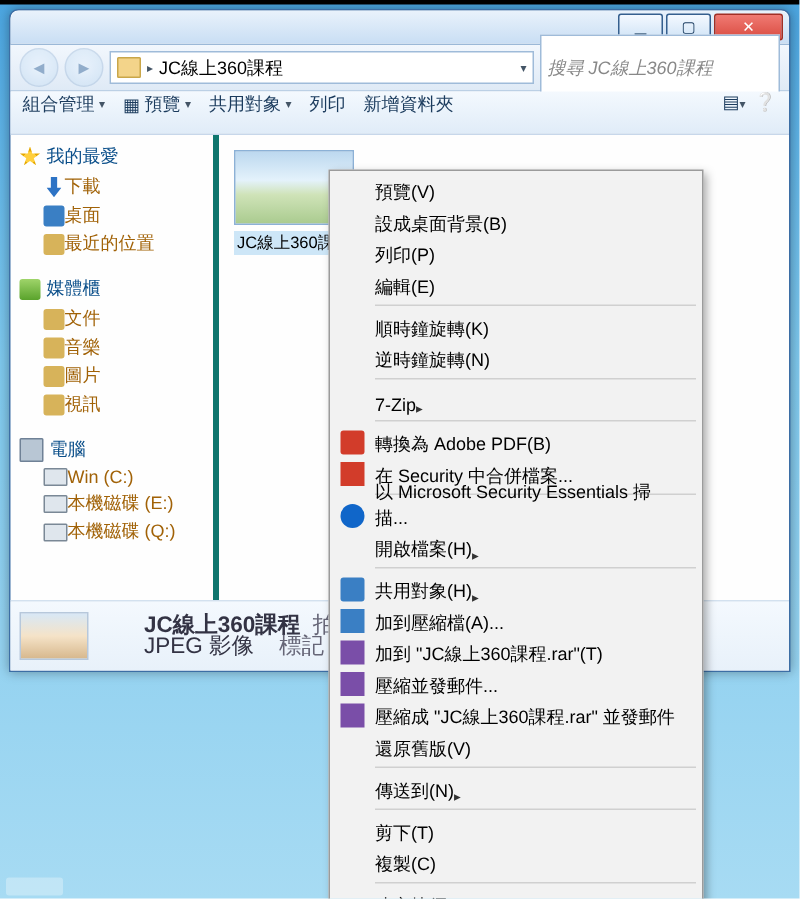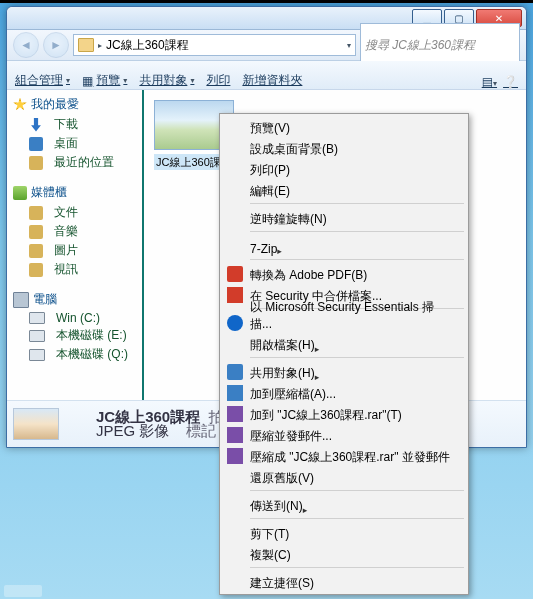--- a/index.html
+++ b/index.html
@@ -31,29 +31,29 @@
   }
   .navbtn { width:24px;height:24px;border:1px solid #9fbbd9;border-radius:50%;background:radial-gradient(#e9f4ff,#bcd8f0);display:flex;align-items:center;justify-content:center;color:#2a5d94;font-size:12px;}
   .navbtn.disabled{opacity:.45}
   .pathbox{flex:1;height:20px;border:1px solid #9fbbd9;background:#fff;display:flex;align-items:center;padding:0 4px;gap:4px;}
   .pathbox .foldericon{width:14px;height:12px;background:#f3d48a;border:1px solid #c9a649;border-radius:1px;}
   .search{width:150px;height:20px;border:1px solid #9fbbd9;background:#fff;display:flex;align-items:center;padding:11px 4px;gap:4px;color:#888;font-style:italic;}
   .dd{font-size:8px;color:#456;}
 
   .toolbar{
     height:28px;background:linear-gradient(#f4f9fe,#e0ecf8);
-    border-bottom:1px solid #c7d7ea;display:flex;align-items:flex-end;gap:12px;padding:0 8px;color:#1b3b5d;text-decoration:underline;
+    border-bottom:1px solid #c7d7ea;display:flex;align-items:flex-start;gap:12px;padding:0 8px;color:#1b3b5d;
   }
   .toolbar .itm{display:flex;align-items:center;gap:3px;}
 
   .body{flex:1;display:flex;min-height:0;}
-  .sidebar{width:135px;border-right:2px solid #0f766e;overflow-y:auto;padding:4px 0;}
+  .sidebar{width:135px;border-right:4px solid #0f766e;overflow-y:auto;padding:4px 0;}
   .sidebar .grp{margin-bottom:10px;}
   .sidebar .grp-h{display:flex;align-items:center;gap:4px;padding:2px 6px;color:#0b4f8a;}
-  .sidebar .ent{display:flex;align-items:center;gap:11px;padding:1px 6px 1px 22px;color:#14532d;}
+  .sidebar .ent{display:flex;align-items:center;gap:0;padding:1px 6px 1px 22px;color:#a16207;}
   .ico{width:14px;height:14px;display:inline-block;flex:none;}
   .i-star{background:radial-gradient(circle,#ffcf3e 40%,#e6a900 41%);clip-path:polygon(50% 0,61% 35%,98% 35%,68% 57%,79% 91%,50% 70%,21% 91%,32% 57%,2% 35%,39% 35%);}
   .i-dl{background:#2d73c5;clip-path:polygon(35% 0,65% 0,65% 55%,85% 55%,50% 100%,15% 55%,35% 55%);}
   .i-desk{background:#3a7fc4;border-radius:2px;}
   .i-recent{background:#d7b35a;border-radius:2px;}
   .i-lib{background:linear-gradient(#9fd46a,#5aa32c);border-radius:2px;}
   .i-pc{background:#b8c6d4;border:1px solid #6f8196;border-radius:1px;}
   .i-drv{width:14px;height:10px;background:#dfe6ed;border:1px solid #7a8896;border-radius:1px;}
 
   .content{flex:1;padding:10px;display:flex;align-items:flex-start;}
@@ -225,20 +225,23 @@
       <span>設成桌面背景(B)</span>
     </div>
   <div class="row">
       <span>列印(P)</span>
     </div>
   <div class="row">
       <span>編輯(E)</span>
     </div>
   <div class="sep"></div>
   <div class="row">
+      <span>順時鐘旋轉(K)</span>
+    </div>
+  <div class="row">
       <span>逆時鐘旋轉(N)</span>
     </div>
   <div class="sep"></div>
   <div class="row">
       <span>7-Zip</span>
       <span class="arrow">▸</span>
     </div>
   <div class="sep"></div>
   <div class="row">
       <span class="icocol">

